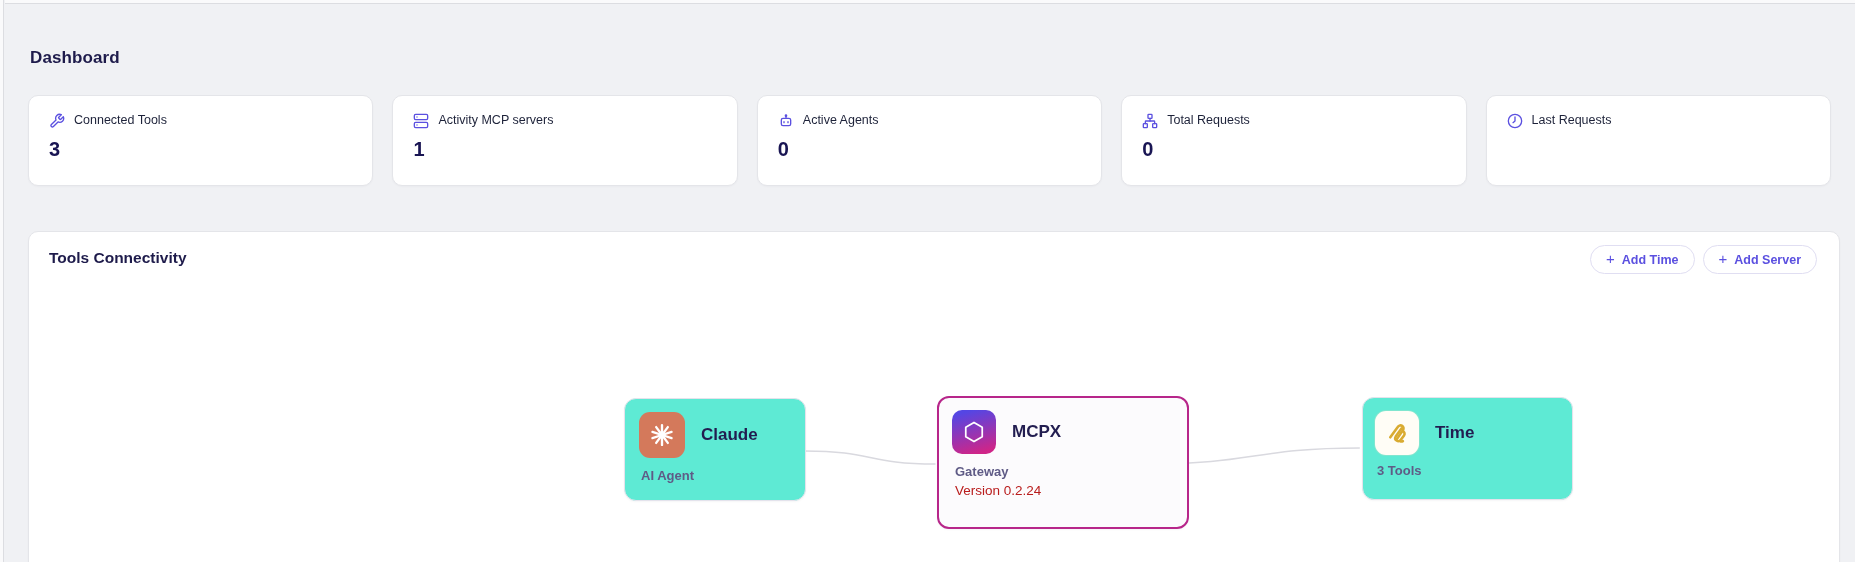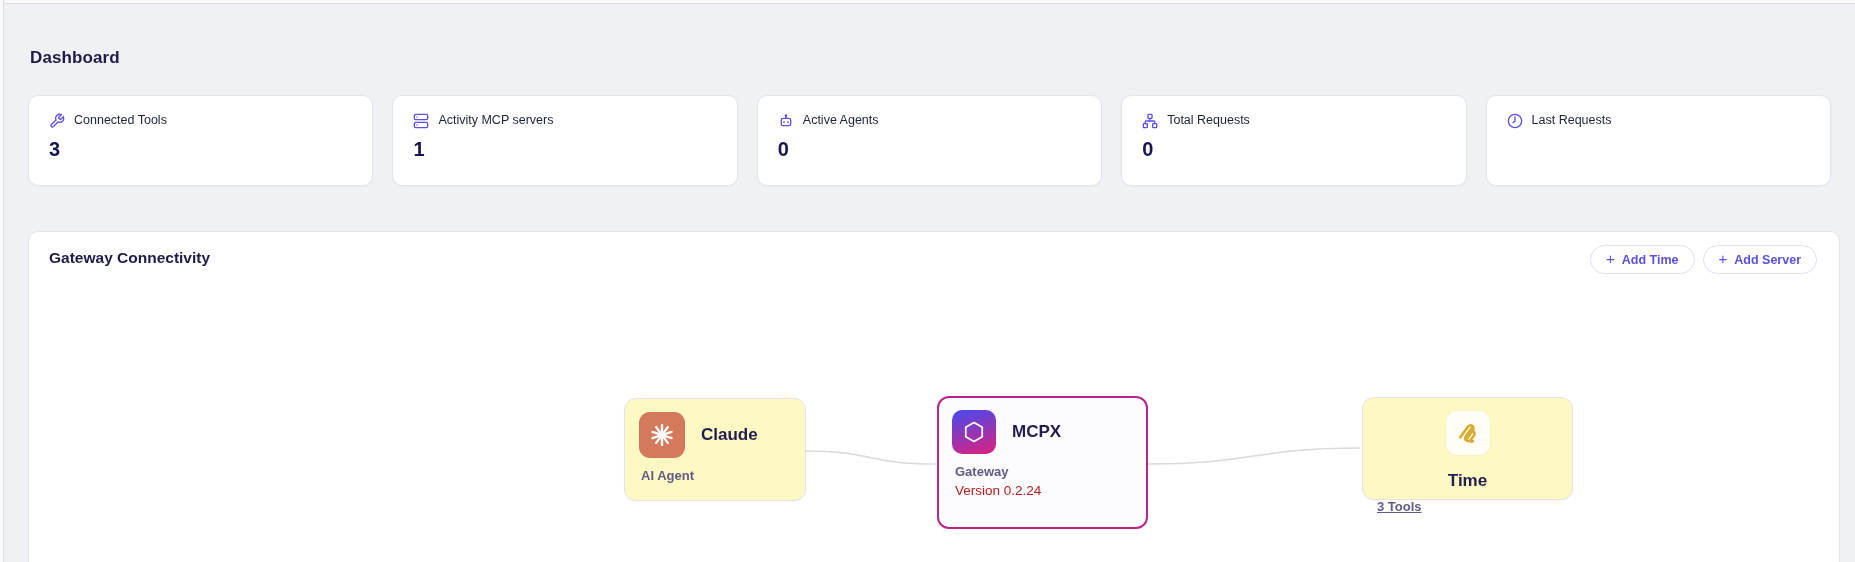--- a/index.html
+++ b/index.html
@@ -43,33 +43,33 @@
     background:#fff; border:1px solid #e0def2; border-radius:15px;
     color:var(--accent); font-size:12.5px; font-weight:600; cursor:pointer;
     font-family:inherit;
   }
   .pill-btn .plus { font-size:15px; font-weight:500; line-height:1; transform:translateY(-1px); }
 
   .flow-svg { position:absolute; inset:0; width:100%; height:100%; }
   .flow-svg path { stroke:var(--connector); stroke-width:1.5; fill:none; }
 
   .node {
-    position:absolute; background:#fef9c3; border:1px solid #e4e3ec; border-radius:12px;
+    position:absolute; background:#5eead4; border:1px solid #e4e3ec; border-radius:12px;
     box-shadow:0 1px 2px rgba(20,20,60,.04);
   }
   .node-head { display:flex; align-items:center; gap:16px; padding:13px 14px 0 14px; }
   .node-name { font-size:17px; font-weight:700; color:#221d50; }
   .node-sub { padding:0 16px; margin-top:10px; font-size:13px; font-weight:600; color:#5f5b86; }
   .node-version { padding:0 16px; margin-top:4px; font-size:13.5px; font-weight:400; color:#b91c1c; }
 
   .node-claude { left:595px; top:166px; width:182px; height:103px; }
-  .node-mcpx   { left:908px; top:164px; width:211px; height:133px; background:#fcfbfd; border:2px solid var(--mcpx-border); }
+  .node-mcpx   { left:908px; top:164px; width:252px; height:133px; background:#fcfbfd; border:2px solid var(--mcpx-border); }
   .node-mcpx .node-head { padding:12px 13px 0 13px; }
   .node-time   { left:1333px; top:165px; width:211px; height:103px; }
-  .node-time .node-sub { padding:0 14px; margin-top:8px;text-decoration:underline; }
+  .node-time .node-sub { padding:0 14px; margin-top:8px; }
 
   .avatar { border-radius:11px; flex:0 0 auto; display:flex; align-items:center; justify-content:center; }
   .avatar-claude { width:46px; height:46px; background:var(--claude-orange); }
   .avatar-mcpx { width:44px; height:44px; background:linear-gradient(165deg, var(--mcpx-grad-start) 10%, var(--mcpx-grad-end) 90%); border-radius:10px; }
   .avatar-time { width:44px; height:44px; background:#fffdf6; box-shadow:0 0 0 1px rgba(230,220,190,.25); }
   .avatar svg { display:block; }
 </style>
 </head>
 <body>
 
@@ -139,21 +139,21 @@
             <circle cx="12" cy="12" r="10"></circle>
             <polyline points="12 6 12 12 9 14.5"></polyline>
           </svg>
         <span class="stat-label">Last Requests</span>
       </div>
     </div>
 
   </div>
 
   <div class="section">
-    <div class="section-title">Gateway Connectivity</div>
+    <div class="section-title">Tools Connectivity</div>
 
     <div class="section-actions">
       <button class="pill-btn">
         <span class="plus">+</span>
         <span>Add Time</span>
       </button>
       <button class="pill-btn">
         <span class="plus">+</span>
         <span>Add Server</span>
       </button>
@@ -192,21 +192,21 @@
             <polygon points="12,3.2 19.6,7.6 19.6,16.4 12,20.8 4.4,16.4 4.4,7.6"></polygon>
           </svg>
         </div>
         <div class="node-name">MCPX</div>
       </div>
       <div class="node-sub">Gateway</div>
       <div class="node-version">Version 0.2.24</div>
     </div>
 
     <div class="node node-time">
-      <div class="node-head" style="padding:13px 12px 0 12px;flex-direction:column;">
+      <div class="node-head" style="padding:13px 12px 0 12px;">
         <div class="avatar avatar-time">
           <svg width="27" height="27" viewBox="0 0 24 24" fill="none" stroke="var(--gold)" stroke-width="2.3" stroke-linecap="round" stroke-linejoin="round">
             <path d="M5.6 15.4 L12.4 6 a2.7 2.7 0 0 1 4.5 3 L11.4 17"></path>
             <path d="M15.7 7.4 L10.4 14.7 a2.7 2.7 0 0 0 4.4 3.1 l3-4.1 a2.7 2.7 0 0 0 -.9-3.9"></path>
             <path d="M14.2 18.6 q1.3 1 2.6.2"></path>
           </svg>
         </div>
         <div class="node-name">Time</div>
       </div>
       <div class="node-sub">3 Tools</div>

